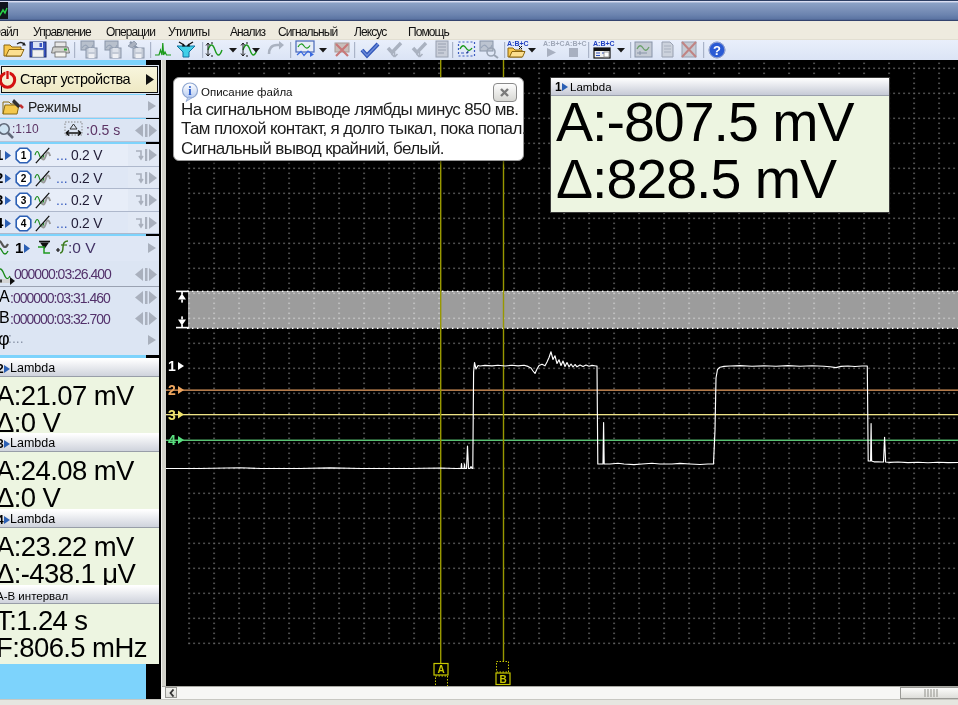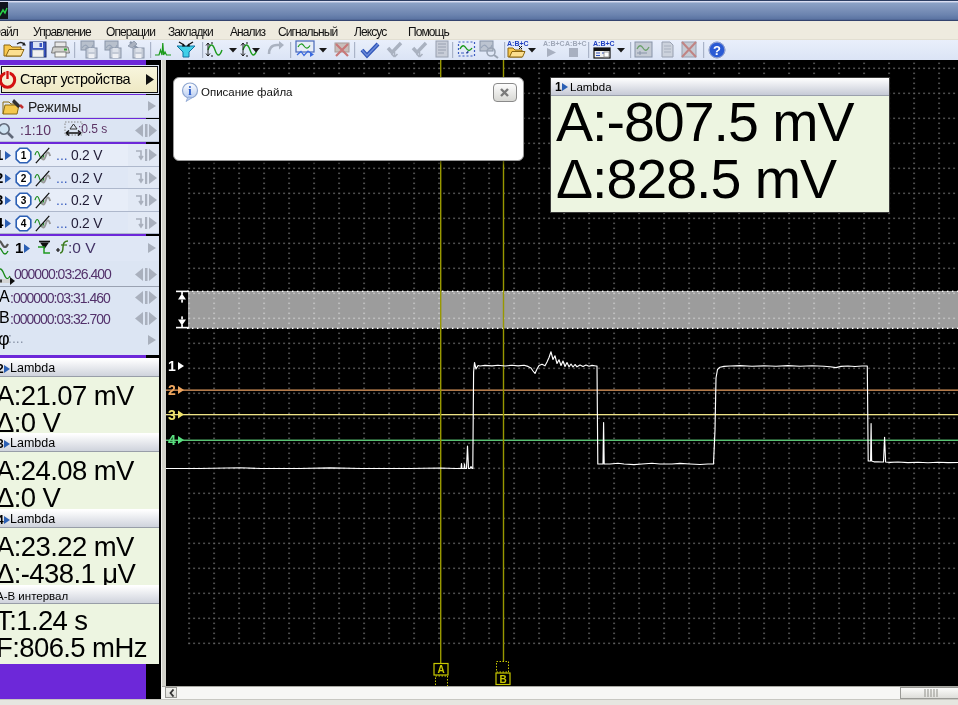--- a/index.html
+++ b/index.html
@@ -16,21 +16,21 @@
 #appicon { position:absolute; left:-9px; top:2px; width:17px; height:17px; }
 
 
 #menubar { left:0; top:21px; width:958px; height:19px; background:#eeebdf; border-bottom:1px solid #e2dfd2; }
 #menubar span { position:absolute; top:4px; font-size:12px; color:#111; white-space:nowrap; letter-spacing:-0.9px; }
 
 
 #toolbar { left:0; top:40px; width:958px; height:20px; background:linear-gradient(#e9effb, #dbe4f5); }
 
 
-#side { left:0; top:60px; width:146px; height:639px; background:#6d28d9; }
+#side { left:0; top:60px; width:146px; height:639px; background:#7dd3fc; }
 #sidescroll { position:absolute; left:161px; top:0px; width:5px; height:639px; background:#d2d2ca; border-left:1px solid #f2f2ee; }
 #side .row { position:absolute; left:0; width:159px; overflow:hidden; }
 
 
 #plot { left:166px; top:60px; width:792px; height:626px; background:#000; overflow:hidden; }
 #hscroll { left:162px; top:686px; width:796px; height:13px; background:#f7f7f5; border-top:1px solid #a8a8a2; }
 
 
 #popup { left:173px; top:77px; width:351px; height:84px; background:#fff; border:1px solid #9a9a9a; border-radius:6px; box-shadow:2px 3px 3px rgba(0,0,0,0.45); }
 #popup .ptitle { position:absolute; left:27px; top:8px; font-size:11.5px; color:#111; }
@@ -50,21 +50,21 @@
     <svg id="appicon" viewBox="0 0 17 17">
         <rect x="0" y="0" width="17" height="17" fill="#10141c"></rect>
         <polyline points="1,12 4,12 6,4 9,13 12,8 14,11 16,6" fill="none" stroke="#28d048" stroke-width="1.5"></polyline>
         <rect x="1" y="14" width="8" height="2" fill="#8090a8"></rect>
       </svg>
   </div>
   <div id="menubar" class="abs">
     <span style="left:-8px">Файл</span>
     <span style="left:33px">Управление</span>
     <span style="left:106px">Операции</span>
-    <span style="left:168px">Закладки</span>
+    <span style="left:168px">Утилиты</span>
     <span style="left:230px">Анализ</span>
     <span style="left:278px">Сигнальный</span>
     <span style="left:354px">Лексус</span>
     <span style="left:408px">Помощь</span>
   </div>
   <div id="toolbar" class="abs"><svg width="958" height="20" id="tbsvg">
 <g transform="translate(3,0)">
           <path d="M1,16 L1,5 L7,5 L9,7 L18,7 L18,16 Z" fill="#f8c84e" stroke="#8a6510" stroke-width="1"></path>
 <path d="M3,16 L6,9.5 L21,9.5 L18,16 Z" fill="#fcdf90" stroke="#8a6510" stroke-width="1"></path>
 <path d="M14,4 Q18,1 21,4" fill="none" stroke="#202020" stroke-width="1.3"></path>
@@ -252,27 +252,27 @@
 <div style="position:absolute;left:28px;top:4px;font-size:14px;color:#202020">Режимы</div>
 <svg style="position:absolute;left:146px;top:6px" width="11" height="11">
             <polygon points="2,0 10,5 2,10" fill="#a9b0bd"></polygon>
           </svg>
         </div>
 <div class="row" style="top:59px;height:23px;background:#dce5f3;border-bottom:1px solid #b8c2d6">
 <svg style="position:absolute;left:-3px;top:3px" width="17" height="17" viewBox="0 0 17 17">
             <circle cx="7" cy="7" r="5.2" fill="#cfe3f2" stroke="#606878" stroke-width="1.6"></circle>
             <path d="M11,11 L16,16" stroke="#606878" stroke-width="2.6"></path>
           </svg>
-<div style="position:absolute;left:20px;top:3px;font-size:14px;color:#5c3464">:1:10</div>
+<div style="position:absolute;left:12px;top:3px;font-size:12px;color:#5c3464">:1:10</div>
 <svg style="position:absolute;left:64px;top:2px" width="19" height="19" viewBox="0 0 19 19">
             <rect x="1" y="1" width="17" height="13" fill="none" stroke="#888" stroke-width="1" stroke-dasharray="1.5,1.5"></rect>
             <polygon points="9.5,3 13,8 6,8" fill="none" stroke="#333" stroke-width="1"></polygon>
             <path d="M2,12 L17,12 M2,12 L5,9.5 M2,12 L5,14.5 M17,12 L14,9.5 M17,12 L14,14.5" stroke="#101010" stroke-width="1.6" fill="none"></path>
           </svg>
-<div style="position:absolute;left:78px;top:3px;font-size:12px;color:#5c3464">:0.5 s</div>
+<div style="position:absolute;left:86px;top:3px;font-size:14px;color:#5c3464">:0.5 s</div>
 <svg style="position:absolute;left:135px;top:5px" width="22" height="13">
             <polygon points="8,0 8,13 0,6.5" fill="#a9b0bd"></polygon>
             <rect x="10" y="0" width="2.5" height="13" fill="#a9b0bd"></rect>
             <polygon points="14,0 14,13 22,6.5" fill="#a9b0bd"></polygon>
           </svg>
         </div>
 <div class="row" style="top:84px;height:22.5px;background:#e7edf8;border-bottom:1px solid #aeb8cc">
 <div style="position:absolute;left:128px;top:0;width:31px;height:22.5px;background:#e2e9f5"></div>
 <div style="position:absolute;left:-5px;top:2px;font-size:15px;font-weight:bold;color:#000">1</div>
 <svg style="position:absolute;left:5px;top:7px" width="7" height="9">
@@ -881,14 +881,15 @@
           </linearGradient>
         </defs>
         <circle cx="10" cy="8.5" r="7.5" fill="url(#ig)" stroke="#8ea6d0" stroke-width="1.2"></circle>
         <polygon points="8,15 6,19.5 12.5,15.5" fill="#b9cdf1" stroke="#8ea6d0" stroke-width="0.8"></polygon>
         <text x="10" y="13" font-size="12" font-weight="bold" fill="#2255c8" text-anchor="middle" font-family="Liberation Serif">i</text>
       </svg>
     <div class="ptitle">Описание файла</div>
     <div id="pclose"><svg width="22" height="17" viewBox="0 0 22 17">
           <path d="M7,5 L14,12 M14,5 L7,12" stroke="#7a7a7a" stroke-width="2.4"></path>
         </svg></div>
+    <div class="pbody">На сигнальном выводе лямбды минус 850 мв.<br>Там плохой контакт, я долго тыкал, пока попал.<br>Сигнальный вывод крайний, белый.</div>
   </div>
 </div>
 
 </body></html>

